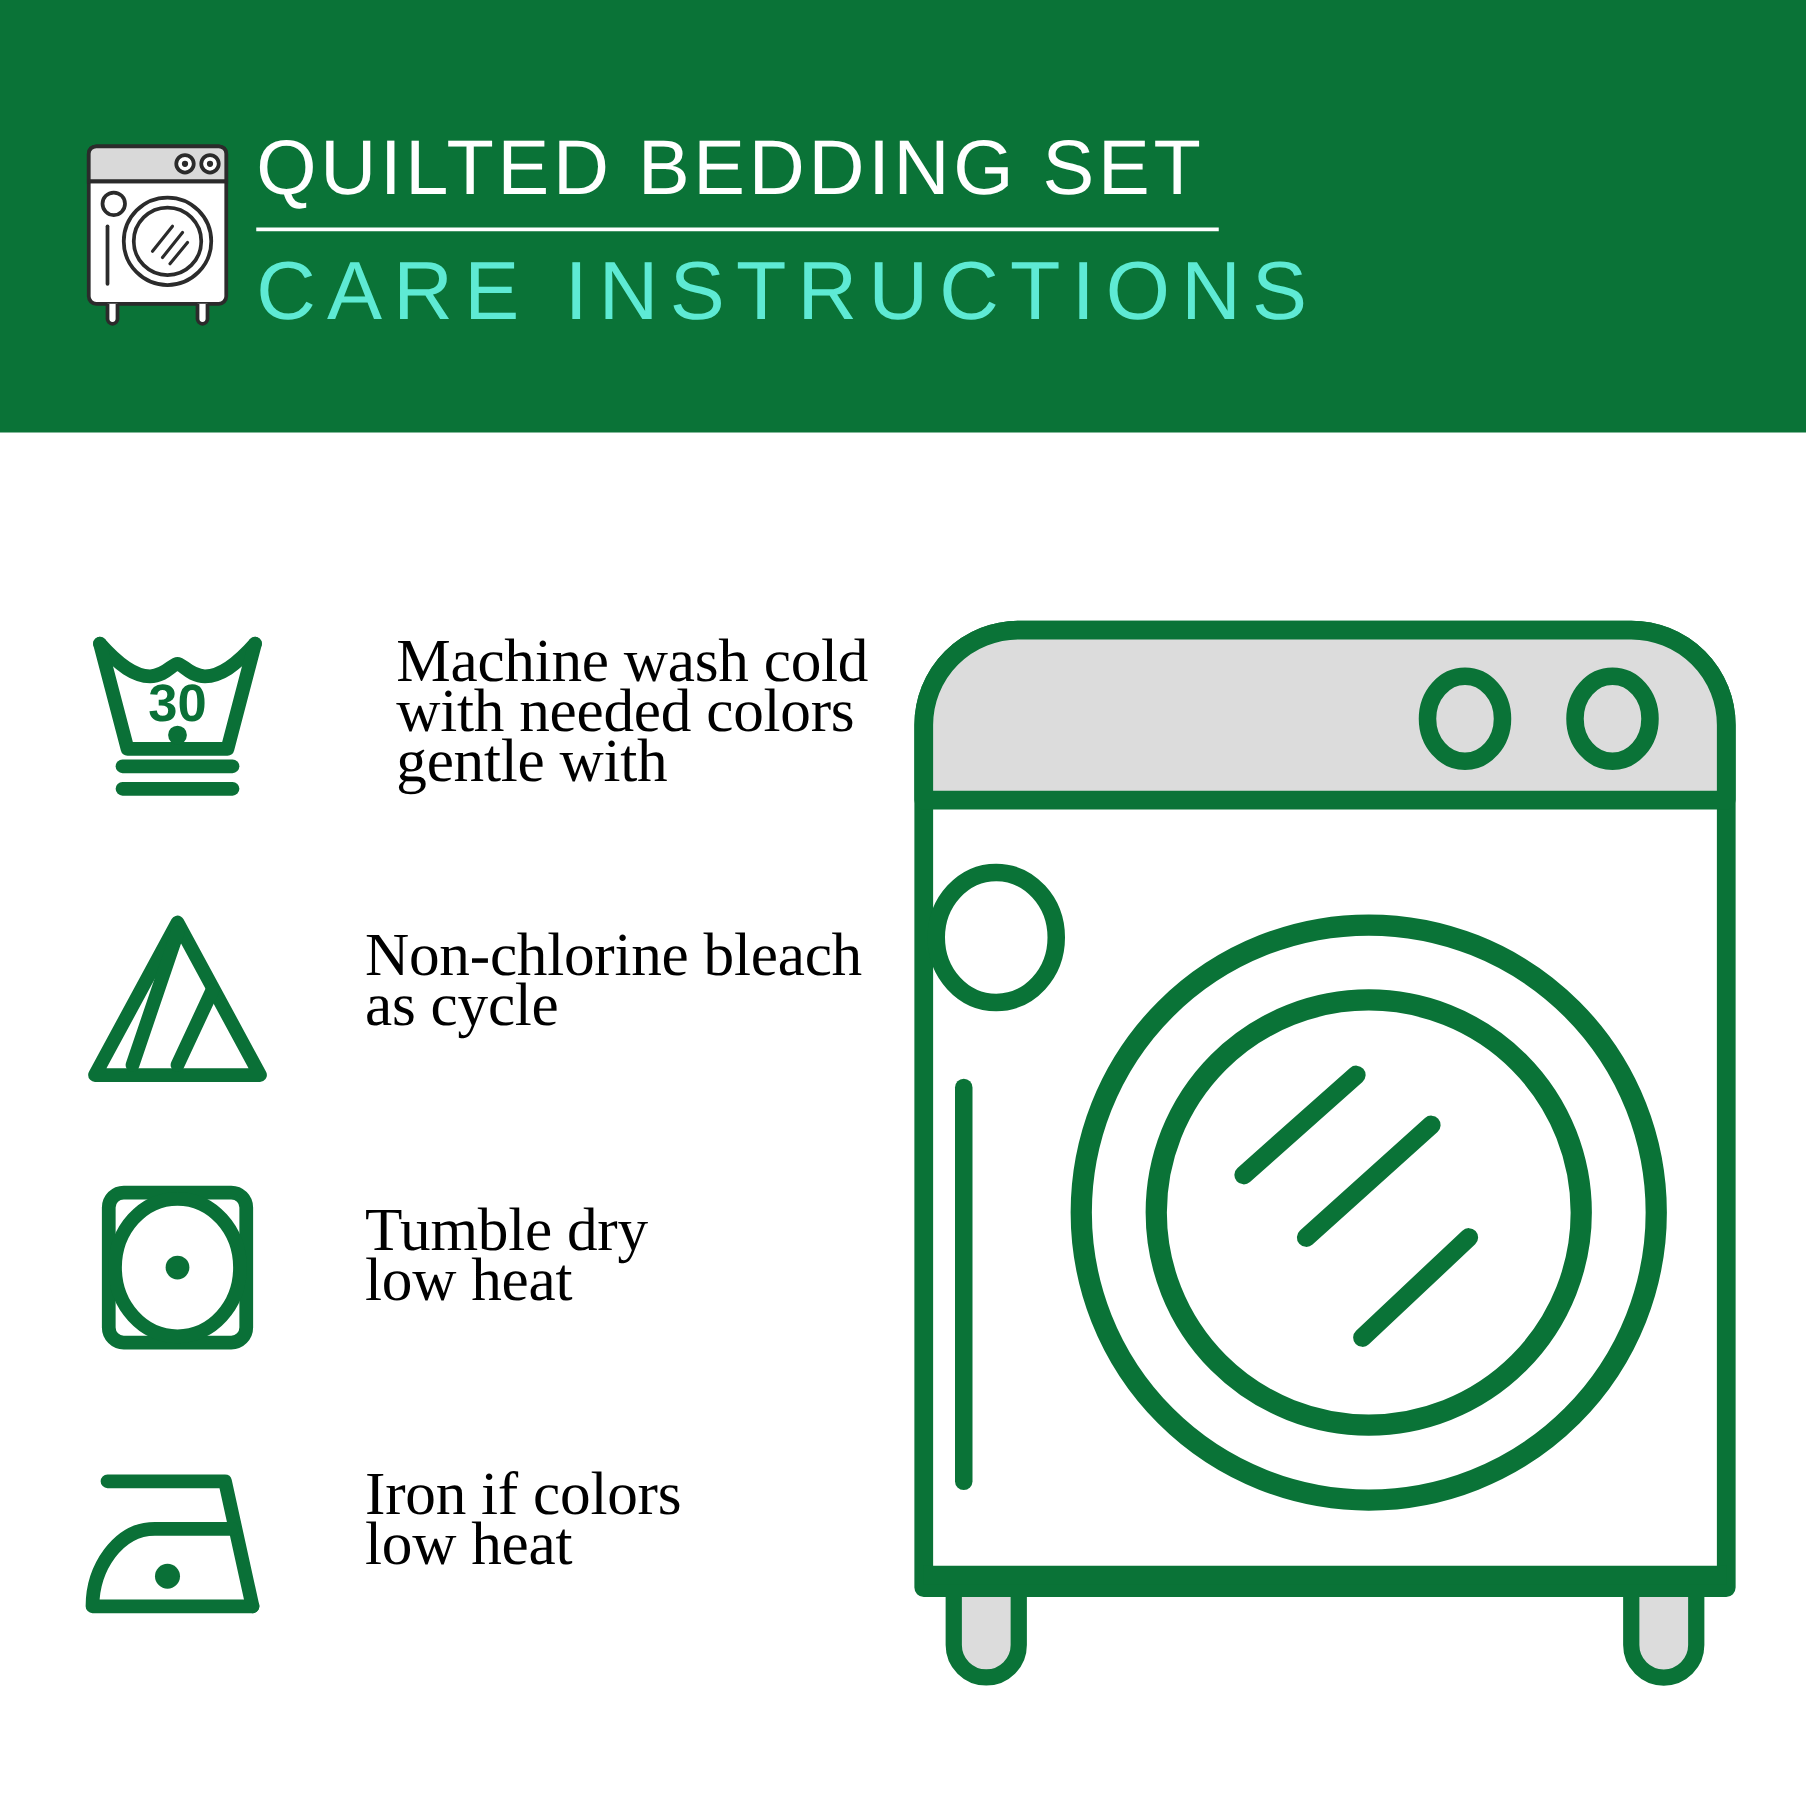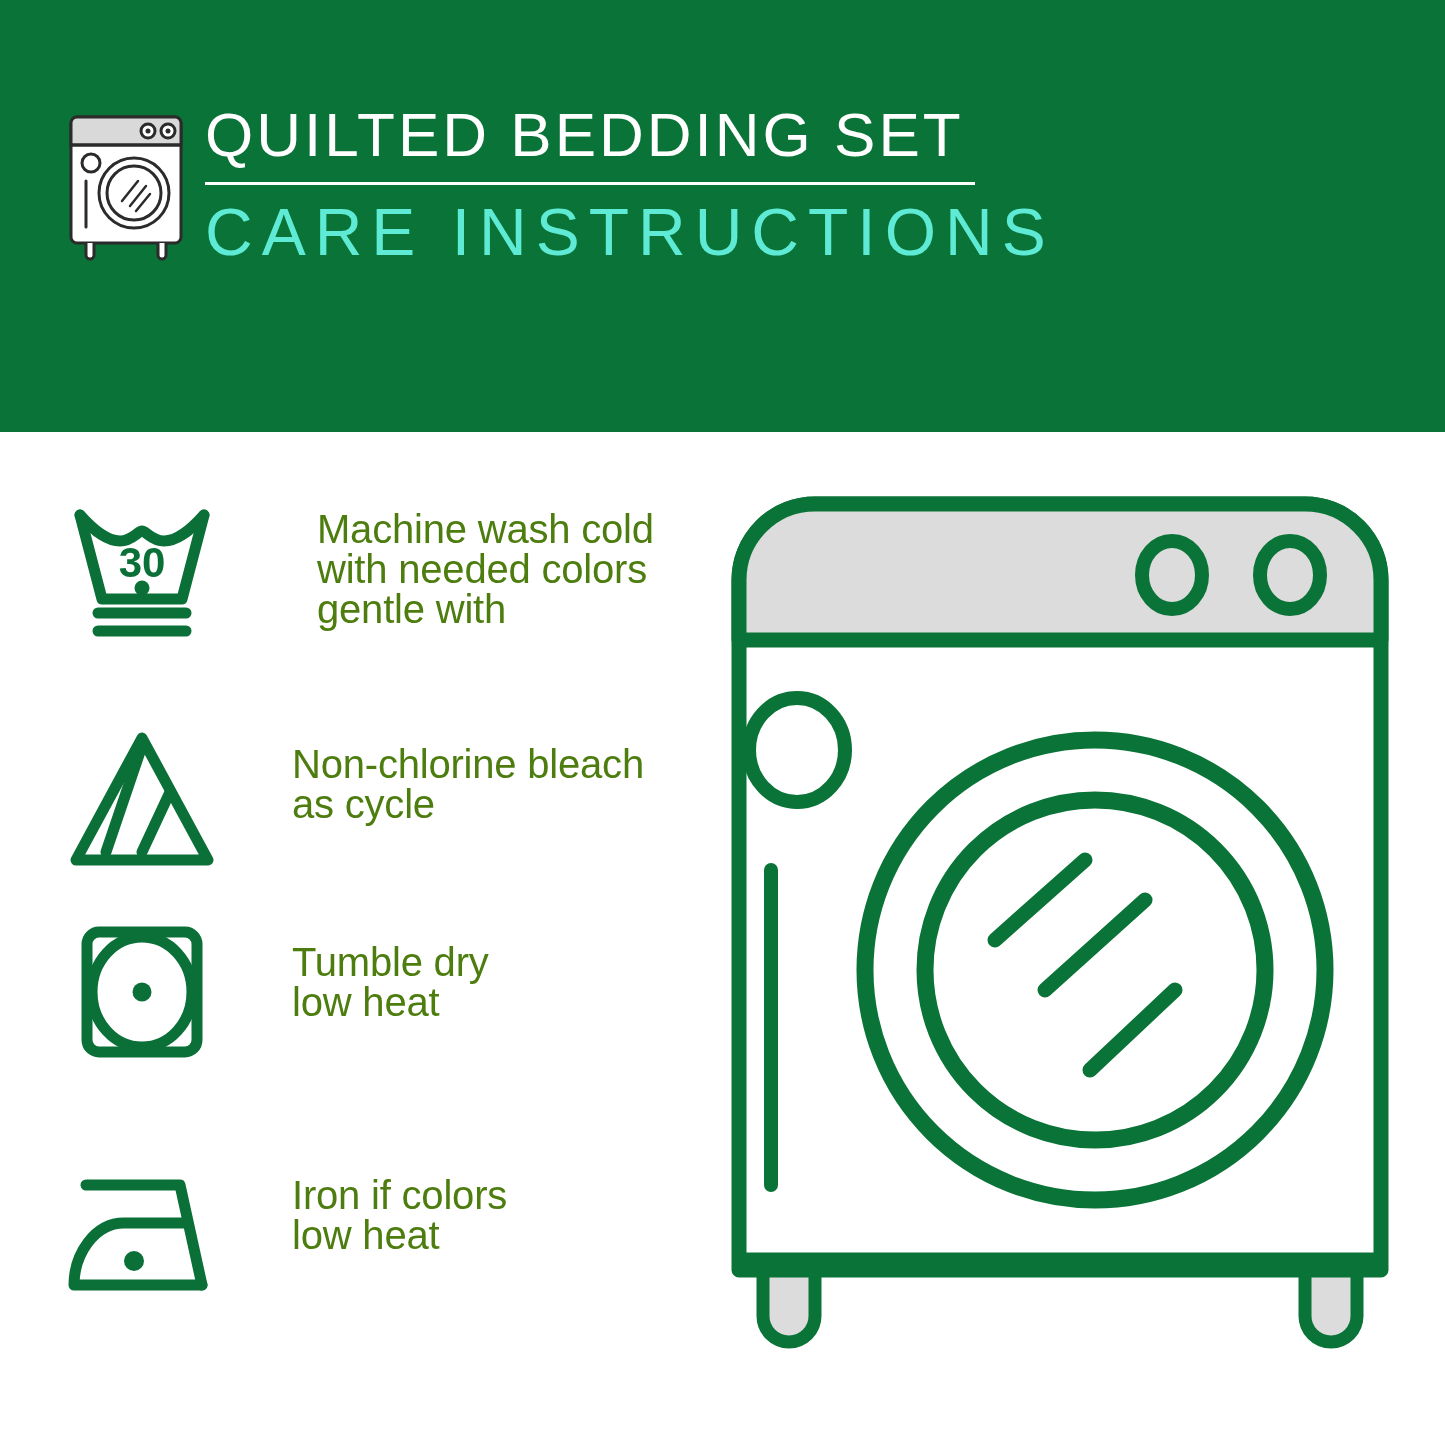--- a/index.html
+++ b/index.html
@@ -17,21 +17,21 @@
     background: #ffffff;
     overflow: hidden;
   }
 
   
   .header-band {
     position: absolute;
     left: 0;
     top: 0;
     width: 1445px;
-    height: 432px;
+    height: 346px;
     background: #0a7337;
   }
   .header-logo {
     position: absolute;
     left: 62px;
     top: 103px;
     width: 128px;
     height: 160px;
   }
   .header-text {
@@ -76,43 +76,43 @@
   }
   .care-row {
     position: absolute;
     left: 62px;
     width: 620px;
     display: flex;
     align-items: flex-start;
   }
   .care-row.r0 { top: 149px; gap: 25px; }
   .care-row.r1 { top: 368px; }
-  .care-row.r2 { top: 564px; justify-content: space-between; }
+  .care-row.r2 { top: 586px; justify-content: space-between; }
   .care-row.r3 { top: 797px; }
 
   .care-icon {
     flex: 0 0 auto;
     width: 160px;
     height: 160px;
     display: flex;
     align-items: center;
     justify-content: center;
   }
   .care-row.r0 .care-icon { margin-top: -6px; }
   .care-row.r1 .care-icon { margin-top: 6px; }
   .care-row.r2 .care-icon { margin-top: 2px; }
   .care-row.r3 .care-icon { margin-top: 8px; }
 
   .care-text {
     flex: 1 1 auto;
     padding-left: 70px;
-    color: #4d7c0f;
-    font-size: 40px;
+    color: #000000;
+    font-size: 49px;
     line-height: 40px;
-    font-family: Liberation Sans, sans-serif;
+    font-family: Liberation Serif, serif;
     letter-spacing: -0.2px;
   }
   .care-row.r0 .care-text { padding-top: 14px; }
   .care-row.r1 .care-text { padding-top: 30px; }
   .care-row.r2 .care-text { padding-top: 32px; }
   .care-row.r3 .care-text { padding-top: 32px; }
   .care-text div { white-space: nowrap; }
 
   
   .washer-wrap {

